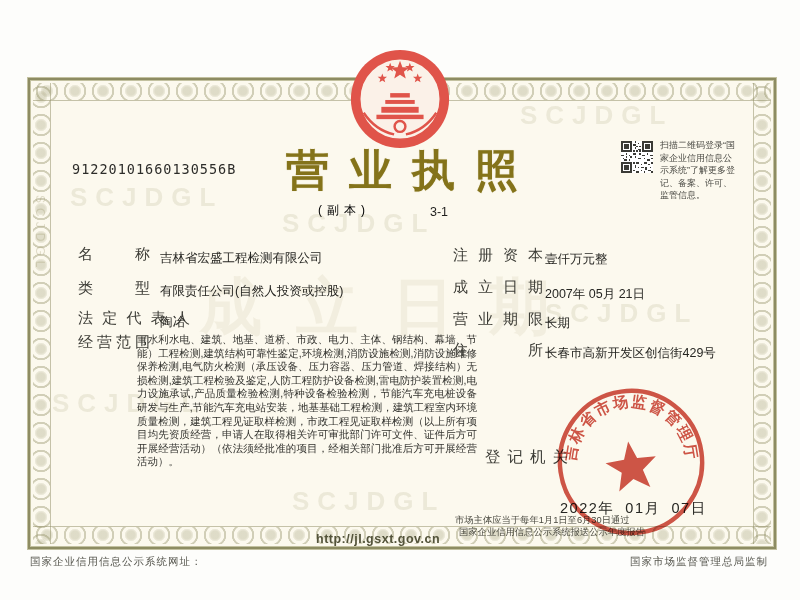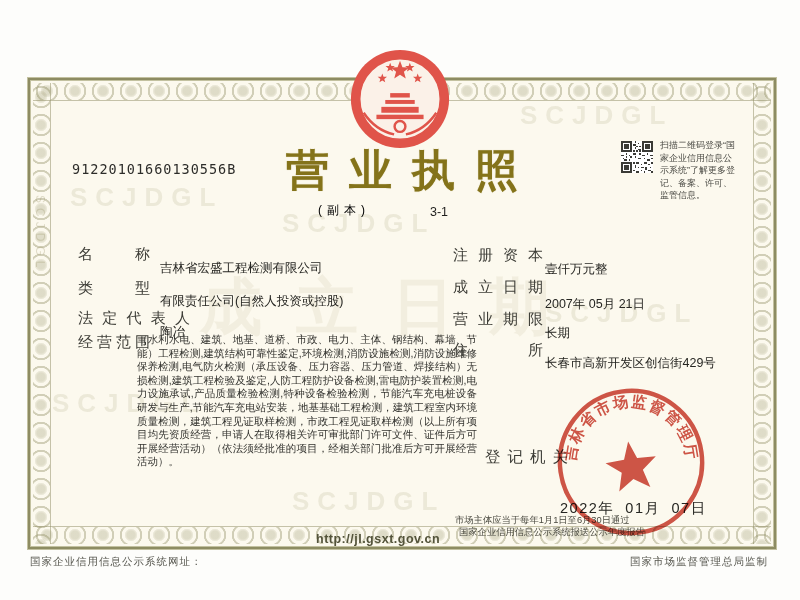--- a/index.html
+++ b/index.html
@@ -54,21 +54,21 @@
   .credit-code{font-family:"DejaVu Sans Mono","Liberation Mono",monospace;font-size:13.5px;letter-spacing:1px;color:#2d2d2a;margin-top:4px;text-align:center;}
   .title{left:250px;top:142px;width:304px;text-align:center;font-size:43px;font-weight:bold;
          letter-spacing:20px;text-indent:20px;color:#84731a;z-index:3;text-shadow:0 0 1px rgba(132,115,26,.4);}
   .subtitle{left:318px;top:202px;font-size:12px;letter-spacing:5px;color:#000000;z-index:3;}
   .copy-number{left:430px;top:205px;font-size:12.5px;color:#1f1f1d;z-index:3;}
   .qr{left:621px;top:141px;width:32px;height:32px;z-index:3;}
   .qr-caption{left:660px;top:139px;width:80px;font-size:9px;line-height:12.5px;color:#4c4c46;z-index:3;}
 
   
   .flabel{font-size:15px;color:#3c3c36;text-align:justify;text-align-last:justify;z-index:3;}
-  .fvalue{font-size:12.5px;color:#262622;z-index:3;margin-top:10px;}
+  .fvalue{font-size:12.5px;color:#262622;z-index:3;}
   .lab-w72{width:72px;}
   .lab-w112{width:112px;}
   .lab-w90{width:90px;}
 
   .pos-name-l{left:78px;top:245px;}   .pos-name-v{left:160px;top:250px;}
   .pos-type-l{left:78px;top:279px;}   .pos-type-v{left:160px;top:283px;}
   .pos-legal-l{left:78px;top:309px;}  .pos-legal-v{left:160px;top:314px;}
   .pos-scope-l{left:78px;top:333px;}
   .scope-text{left:137px;top:333px;width:340px;font-size:10.5px;line-height:13.6px;color:#33332f;text-align:justify;z-index:3;}
 

